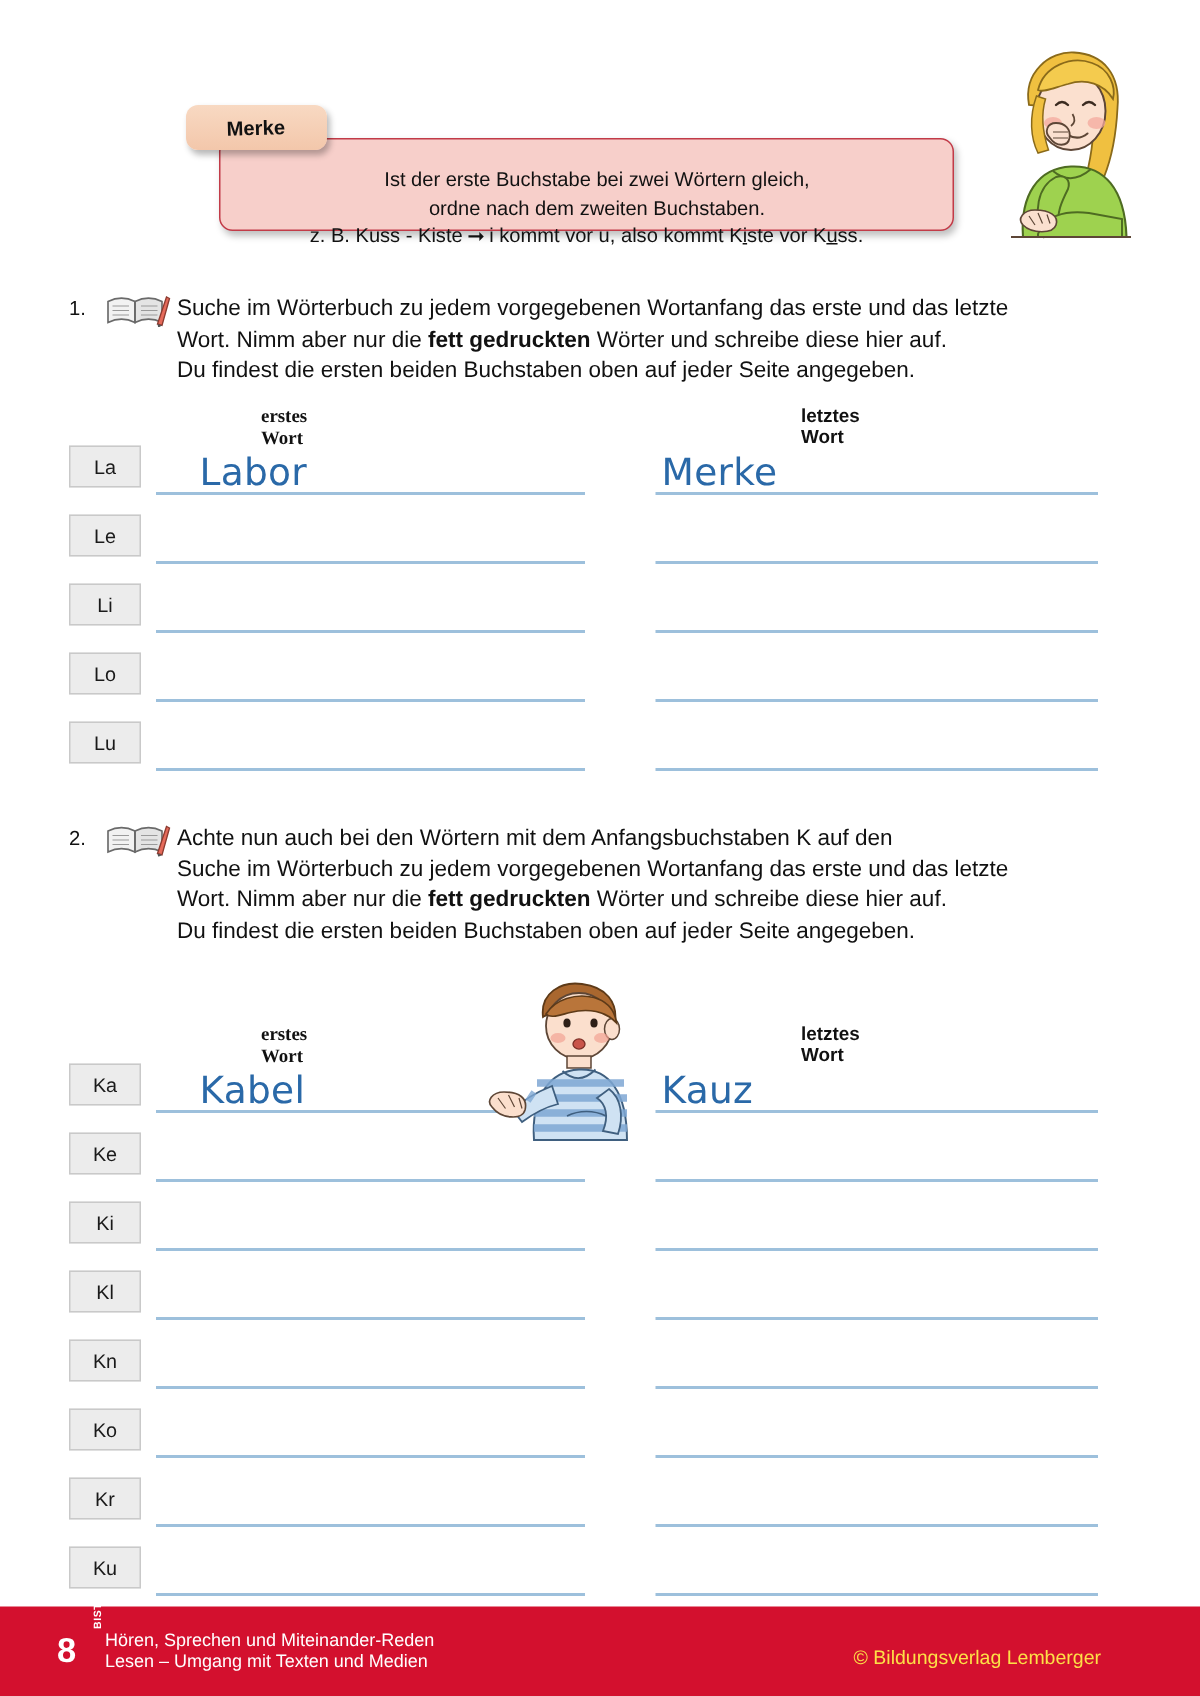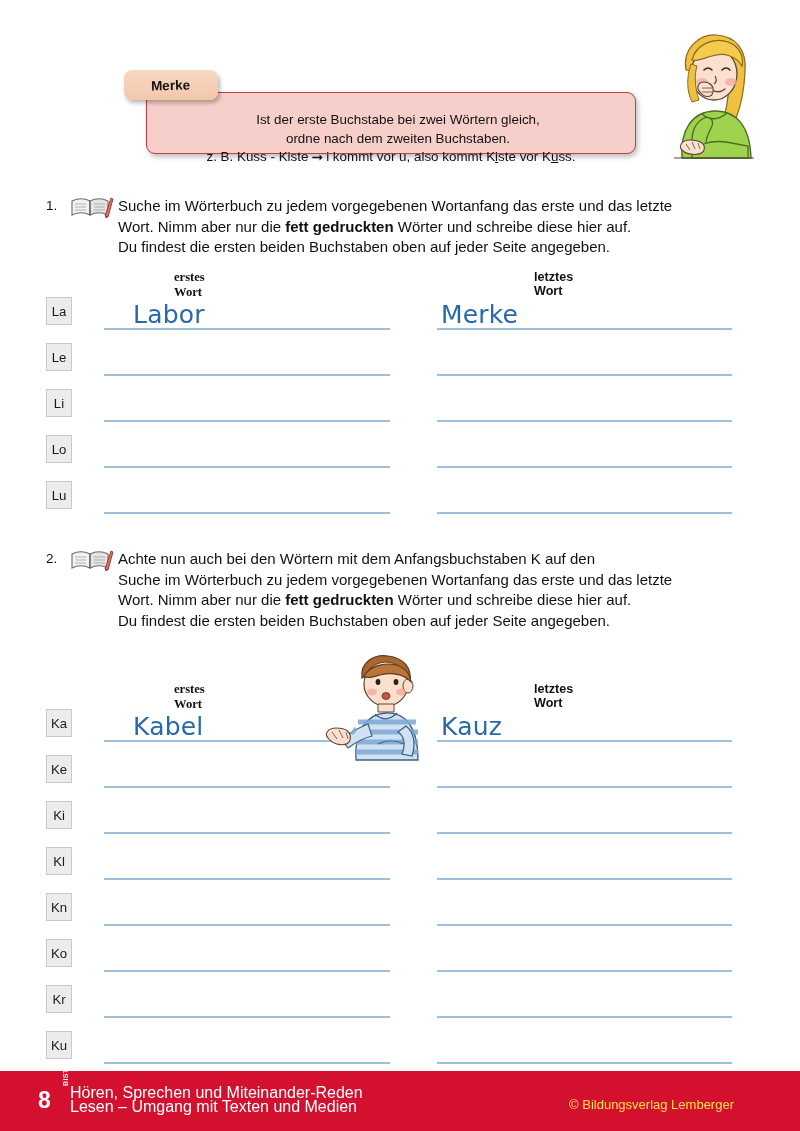--- a/index.html
+++ b/index.html
@@ -104,21 +104,21 @@
     top: 0;
   }
   .col-head.first { left: 128px; font-family: Liberation Serif, serif; }
   .col-head.last  { left: 488px; }
 
   .row { position: relative; height: 46px; }
   .rows { position: absolute; top: 19px; left: 0; }
   .tag {
     position: absolute;
     left: 0; top: 8px;
-    width: 26px; height: 28px;
+    width: 48px; height: 28px;
     background: #ececec;
     border: 1px solid #c9c9c9;
     display: flex; align-items: center; justify-content: center;
     font-size: 13.2px; color: #1a1a1a;
   }
   .wline {
     position: absolute;
     height: 2px;
     background: #9dc0dc;
     bottom: 5px;
@@ -152,21 +152,21 @@
   .footer-bist {
     position: absolute; left: 62px; top: 15px;
     font-size: 7px; font-weight: bold; color: #ffffff;
     transform: rotate(-90deg);
     transform-origin: left top;
     letter-spacing: .4px;
     white-space: nowrap;
   }
   .footer-lines {
     position: absolute; left: 70px; top: 15px;
-    color: #ffffff; font-size: 16px; line-height: 14px;
+    color: #ffffff; font-size: 12px; line-height: 14px;
   }
   .footer-copy {
     position: absolute; right: 66px; top: 26px;
     color: #fde047; font-size: 13px;
   }
 </style>
 </head>
 <body>
 
 <div class="page">

